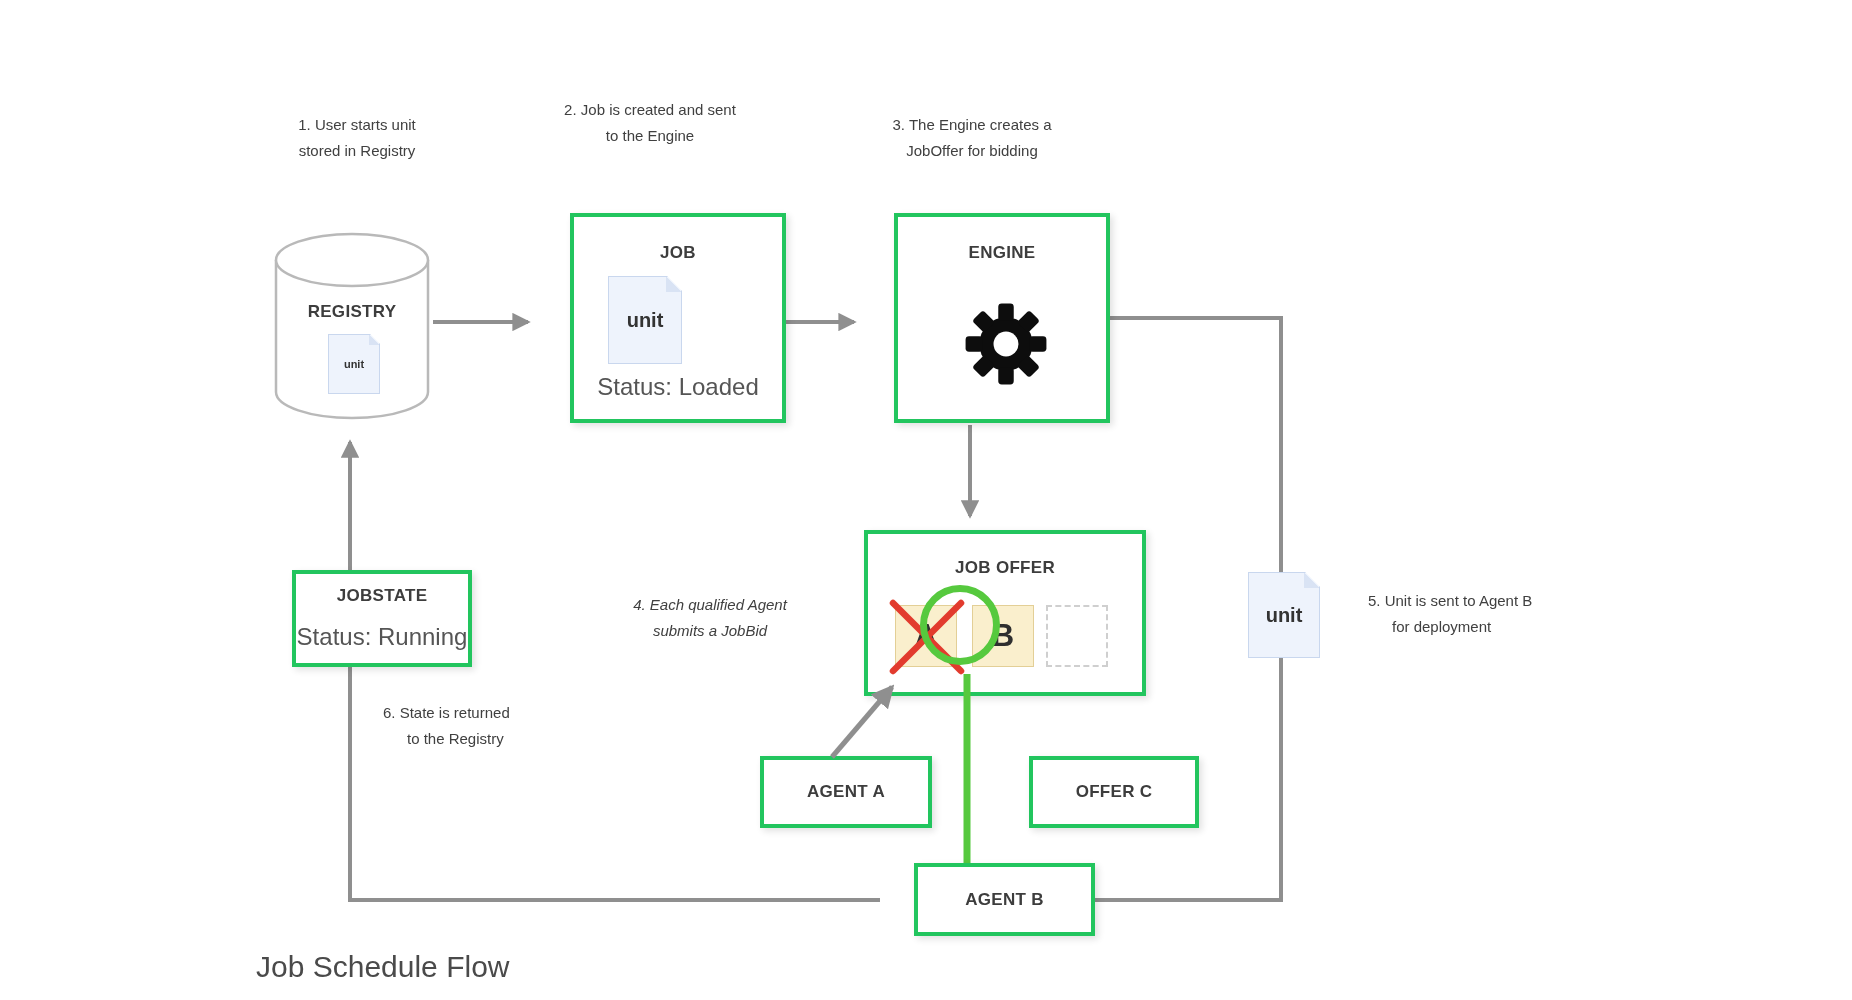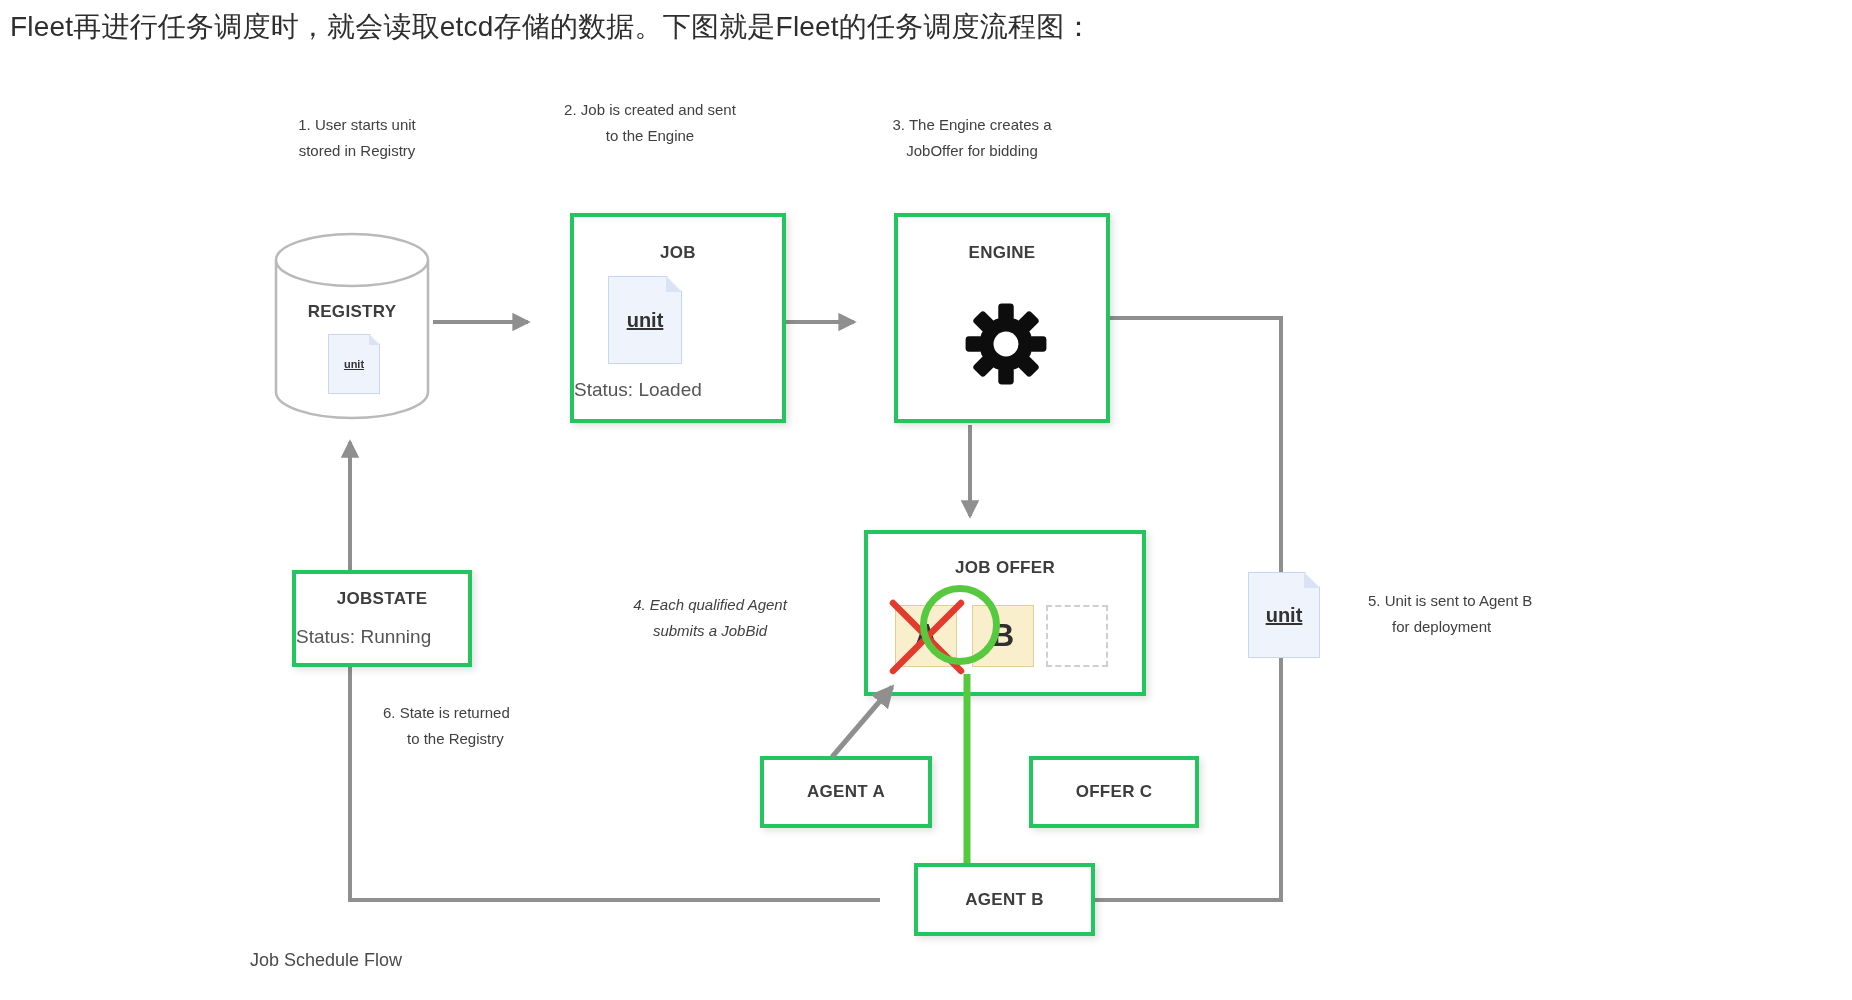--- a/index.html
+++ b/index.html
@@ -8,32 +8,32 @@
   .canvas { position:relative; width:1852px; height:1000px; background:#fff; overflow:hidden; }
 
   .header-text { position:absolute; left:10px; top:8px; font-size:28px; color:#2e2e2e; letter-spacing:0.2px; }
 
   svg.layer { position:absolute; left:0; top:0; width:1852px; height:1000px; }
   .base-lines { z-index:1; }
   .overlay-lines { z-index:6; pointer-events:none; }
 
   .node { position:absolute; background:#fff; border:4px solid #22c55e; box-shadow:3px 3px 7px rgba(0,0,0,0.12); z-index:3;margin-left:32px; }
   .node-title { font-size:17px; font-weight:bold; color:#3d3d3d; text-align:center; letter-spacing:0.3px; }
-  .status-text { font-size:19px; color:#555; }
+  .status-text { font-size:24px; color:#555; text-align:center; }
 
   .step-label { position:absolute; z-index:2; font-size:15px; color:#404040; line-height:26px; }
   .step-center { text-align:center; }
   .step-left .line2 { padding-left:24px; }
   .step-label span { display:block; }
 
   
   .doc { position:absolute; background:#eef3fc; border:1px solid #c9d7ee; z-index:4;
          display:flex; align-items:center; justify-content:center;
          font-weight:bold; color:#333;
-         clip-path: polygon(0 0, calc(100% - 15px) 0, 100% 15px, 100% 100%, 0 100%); text-decoration: underline; }
+         clip-path: polygon(0 0, calc(100% - 15px) 0, 100% 15px, 100% 100%, 0 100%); }
   .doc::before { content:""; position:absolute; top:0; right:0; width:15px; height:15px;
          background:linear-gradient(225deg, transparent 49%, #d9e3f4 49%); }
   .doc-sm { clip-path: polygon(0 0, calc(100% - 10px) 0, 100% 10px, 100% 100%, 0 100%); }
   .doc-sm::before { width:10px; height:10px; }
 
   
   .cylinder-wrap { position:absolute; left:274px; top:230px; width:156px; height:192px; z-index:3; }
   .cylinder-wrap svg { display:block; }
   .registry-title { position:absolute; left:0; top:72px; width:100%; }
 
@@ -59,28 +59,27 @@
   .agent-box { display:flex; align-items:center; justify-content:center; }
   .agent-a-box { left:728px; top:756px; width:172px; height:72px; }
   .agent-c-box { left:997px; top:756px; width:170px; height:72px; }
   .agent-b-box { left:882px; top:863px; width:181px; height:73px; z-index:7; }
 
   .transit-doc { left:1248px; top:572px; width:72px; height:86px; font-size:20px; }
   .job-doc { left:608px; top:276px; width:74px; height:88px; font-size:20px; }
   .registry-doc { position:absolute; left:54px; top:104px; width:52px; height:60px; font-size:11px; z-index:4; }
   .job-status { position:absolute; bottom:18px; left:0; width:100%; }
 
-  .caption-text { position:absolute; left:250px; top:950px; font-size:18px; color:#4a4a4a; z-index:2; }
+  .caption-text { position:absolute; left:256px; top:950px; font-size:30px; color:#4a4a4a; z-index:2; }
 </style>
 </head>
 <body>
 
 <div class="canvas">
 
-  <div class="header-text">Fleet再进行任务调度时，就会读取etcd存储的数据。下图就是Fleet的任务调度流程图：</div>
 
   <svg class="layer base-lines">
     <defs>
       <marker id="ah" viewBox="0 0 10 10" refX="8.5" refY="5" markerWidth="4.6" markerHeight="4.6" orient="auto-start-reverse">
         <path d="M0 0 L10 5 L0 10 z" fill="#8f8f8f"></path>
       </marker>
     </defs>
     <g stroke="#8f8f8f" stroke-width="4" fill="none">
       <path d="M433 322 H528" marker-end="url(#ah)"></path>
       <path d="M756 322 H854" marker-end="url(#ah)"></path>

